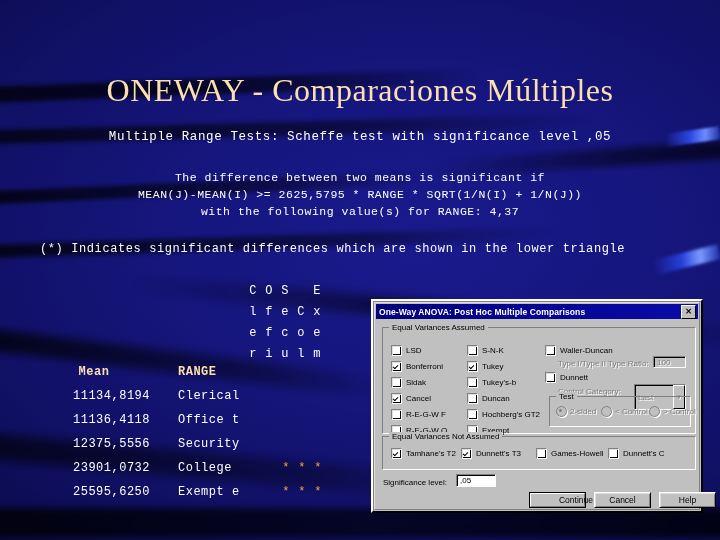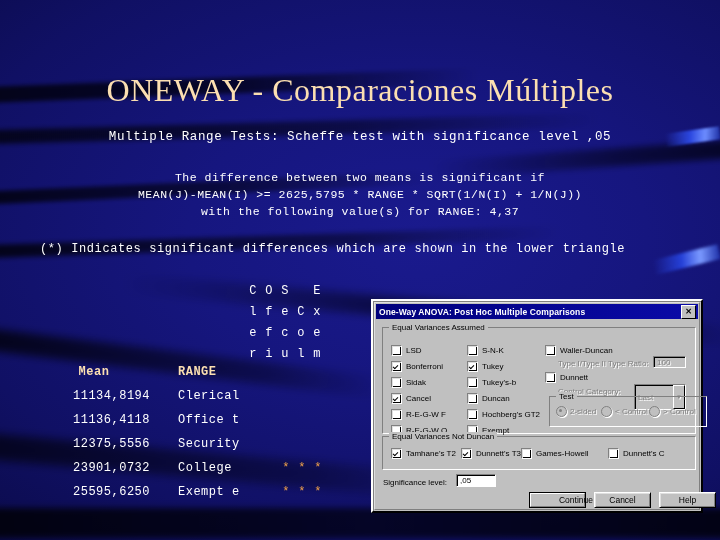--- a/index.html
+++ b/index.html
@@ -274,51 +274,51 @@
     <div class="cb" style="left:172px;top:71px;">
       <span class="box"></span>
       <span>Dunnett</span>
     </div>
     <div class="lbl dis" style="left:185px;top:86px;">Control Category:</div>
     <div class="combo" style="left:261px;top:83px;width:52px;height:26px;">
       <span>Last</span>
       <span class="arrow">▼</span>
     </div>
 
-    <div class="group" style="left:176px;top:95px;width:140px;height:29px;padding-left:16px;">
+    <div class="group" style="left:176px;top:95px;width:140px;height:29px;">
       <span class="glab dis">Test</span>
     </div>
     <div id="test-radios">
         <div class="rb" style="left: 183px; top: 105px;">
           <span class="circ on"></span>
           <span>2-sided</span>
         </div>
         <div class="rb" style="left: 228px; top: 105px;">
           <span class="circ"></span>
           <span>&lt; Control</span>
         </div>
         <div class="rb" style="left: 276px; top: 105px;">
           <span class="circ"></span>
           <span>&gt; Control</span>
         </div>
       </div>
 
     <div class="group" style="left:9px;top:135px;width:312px;height:32px;">
-      <span class="glab">Equal Variances Not Duncan</span>
+      <span class="glab">Equal Variances Not Assumed</span>
     </div>
     <div id="uneq-row">
         <div class="cb" style="left: 18px; top: 147px;">
           <span class="box on"></span>
           <span>Tamhane's T2</span>
         </div>
         <div class="cb" style="left: 88px; top: 147px;">
           <span class="box on"></span>
           <span>Dunnett's T3</span>
         </div>
-        <div class="cb" style="left: 148px; top: 147px;">
+        <div class="cb" style="left: 163px; top: 147px;">
           <span class="box"></span>
           <span>Games-Howell</span>
         </div>
         <div class="cb" style="left: 235px; top: 147px;">
           <span class="box"></span>
           <span>Dunnett's C</span>
         </div>
       </div>
 
     <div class="lbl" style="left:10px;top:177px;">Significance level:</div>

